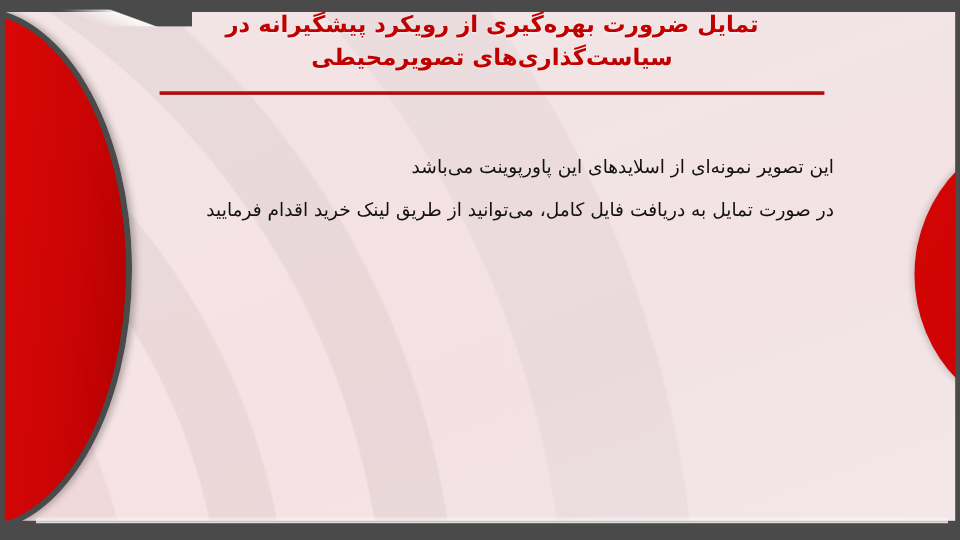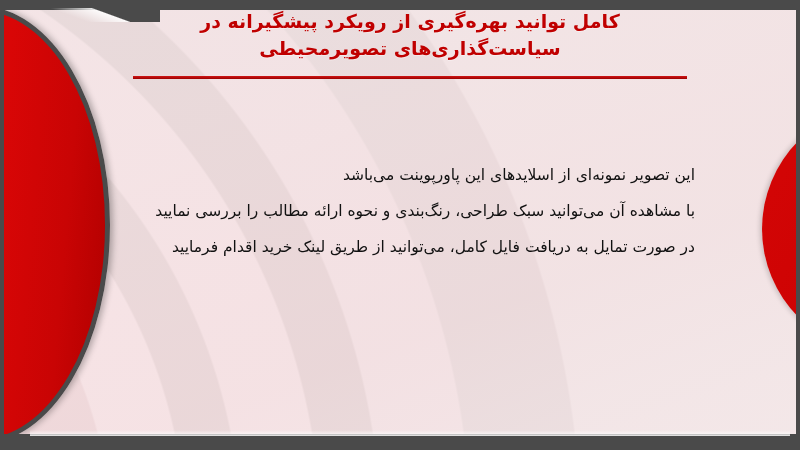--- a/index.html
+++ b/index.html
@@ -128,21 +128,20 @@
 
   
   .body-block {
     position: absolute;
     right: 105px;
     top: 122px;
     width: 600px;
     text-align: right;
     direction: rtl;
     z-index: 6;
-    margin-top: 36px;
   }
   .body-line {
     font-size: 15.5px;
     color: #111111;
     line-height: 2.32;
     white-space: nowrap;
   }
 </style>
 </head>
 <body>
@@ -158,24 +157,23 @@
   <div class="red-circle-right"></div>
 
   <div class="frame-top"></div>
   <div class="frame-bottom"></div>
   <div class="frame-left"></div>
   <div class="frame-right"></div>
   <div class="wedge-top"></div>
   <div class="wedge-bottom"></div>
 
   <div class="title-block">
-    <div class="title-line">کامل توانید بهره‌گیری از رویکرد پیشگیرانه در</div>
+    <div class="title-line">تمایل ضرورت بهره‌گیری از رویکرد پیشگیرانه در</div>
     <div class="title-line">سیاست‌گذاری‌های تصویر‌محیطی</div>
   </div>
   <div class="title-rule"></div>
 
   <div class="body-block">
     <div class="body-line">این تصویر نمونه‌ای از اسلایدهای این پاورپوینت می‌باشد</div>
-    <div class="body-line">با مشاهده آن می‌توانید سبک طراحی، رنگ‌بندی و نحوه ارائه مطالب را بررسی نمایید</div>
     <div class="body-line">در صورت تمایل به دریافت فایل کامل، می‌توانید از طریق لینک خرید اقدام فرمایید</div>
   </div>
 
 </div>
 
 </body></html>

